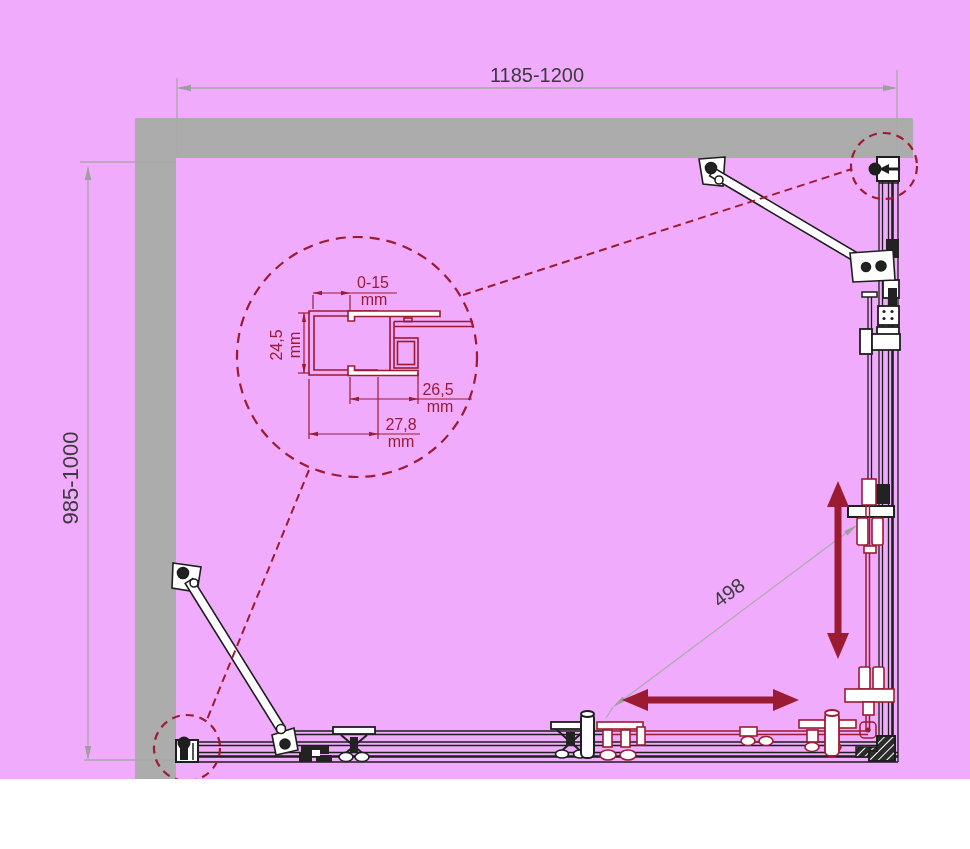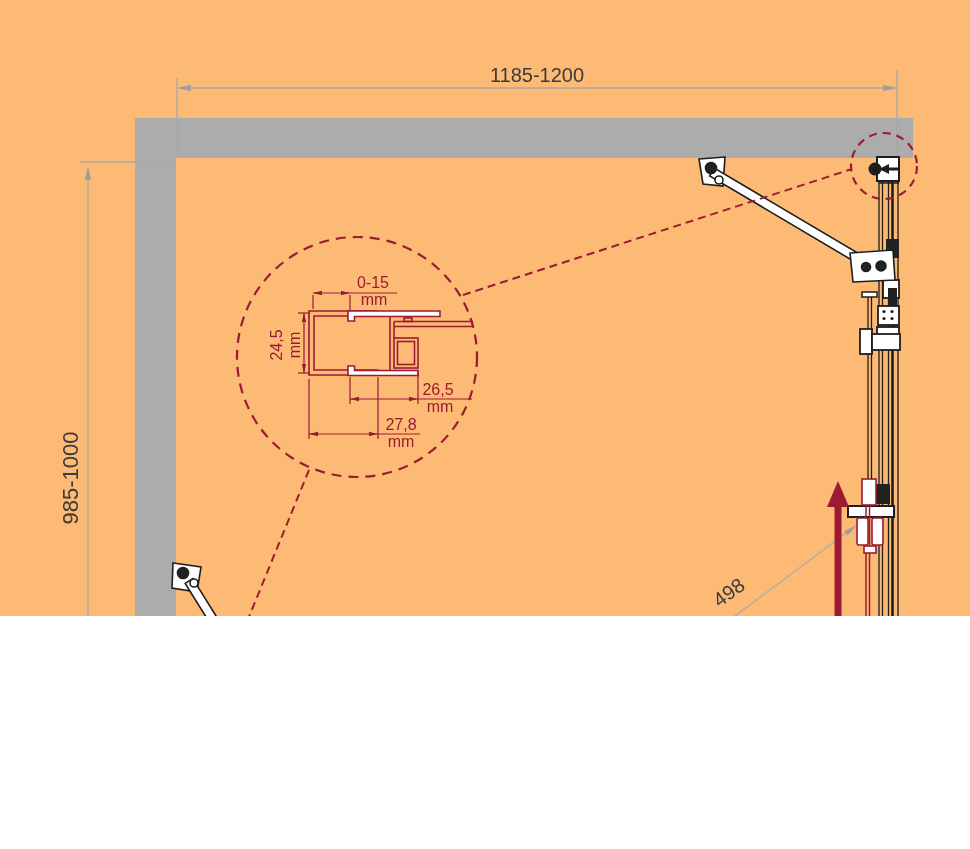--- a/index.html
+++ b/index.html
@@ -1,16 +1,16 @@
 <!DOCTYPE html>
 <html><head>
 <meta charset="utf-8">
 <style>
   html,body{margin:0;padding:0;background:#ffffff;}
-  .stage{position:relative;width:970px;height:616px;background:#fdba74;overflow:hidden;
+  .stage{position:relative;width:970px;height:779px;background:#f0abfc;overflow:hidden;
          font-family:"Liberation Sans", sans-serif;}
   svg{display:block;}
   text{font-family:"Liberation Sans", sans-serif;fill:#3b3b3b;}
   .dim-main{font-size:20px;}
   .dim-left{font-size:22px;}
   .dim-travel{font-size:20px;}
   .dim-detail{font-size:16px;fill:#9B1B33;}
 </style>
 </head>
 <body>

